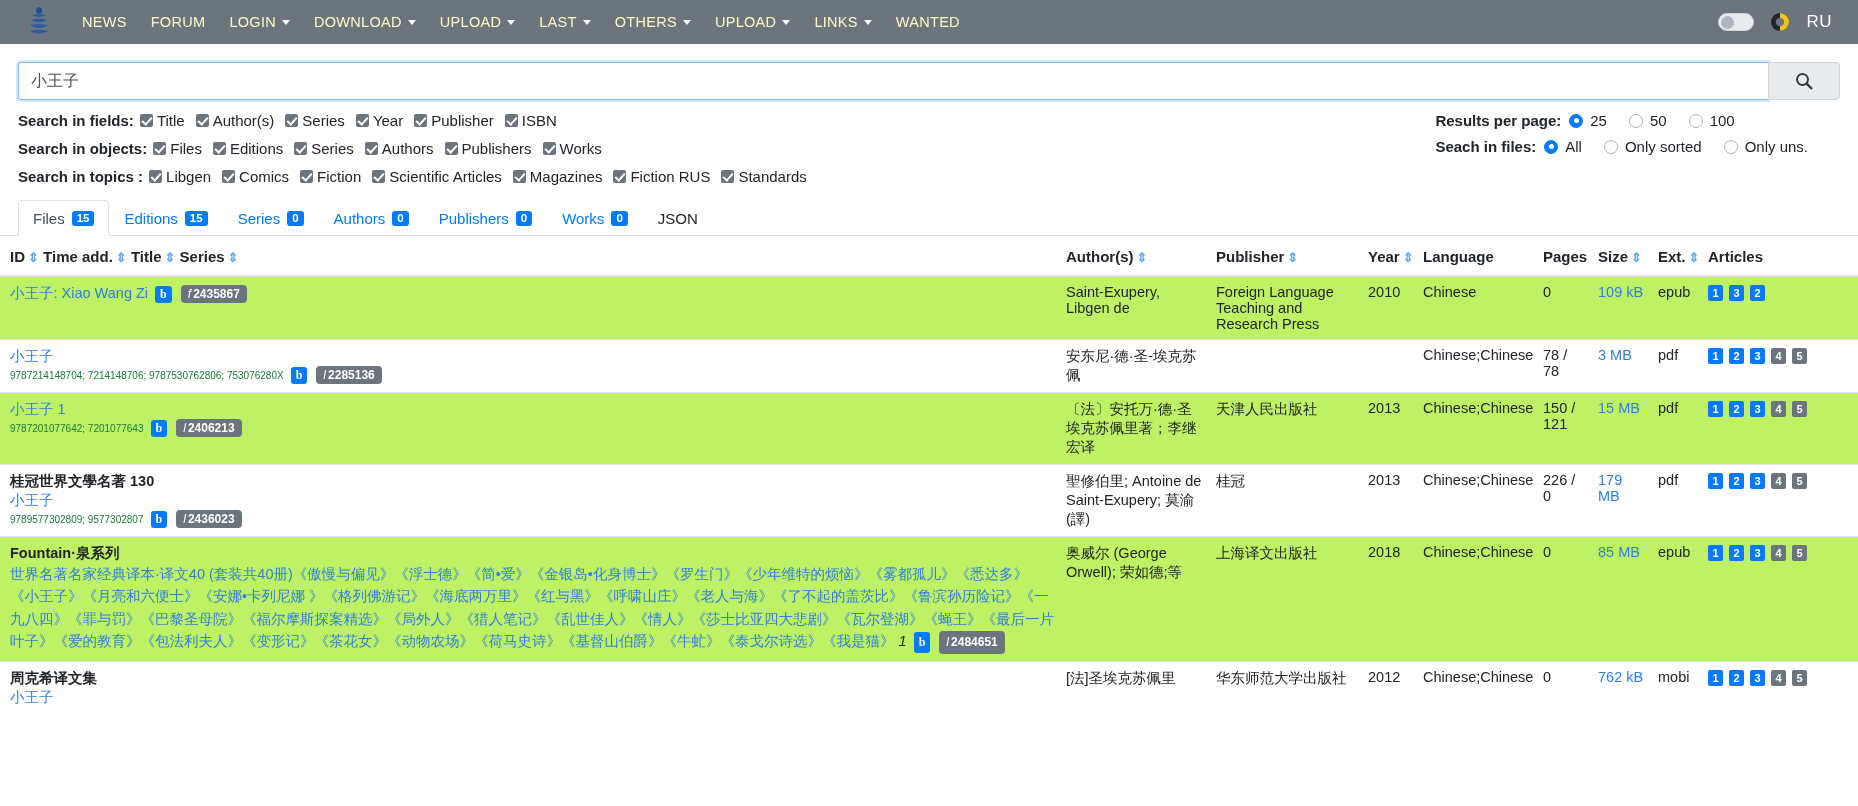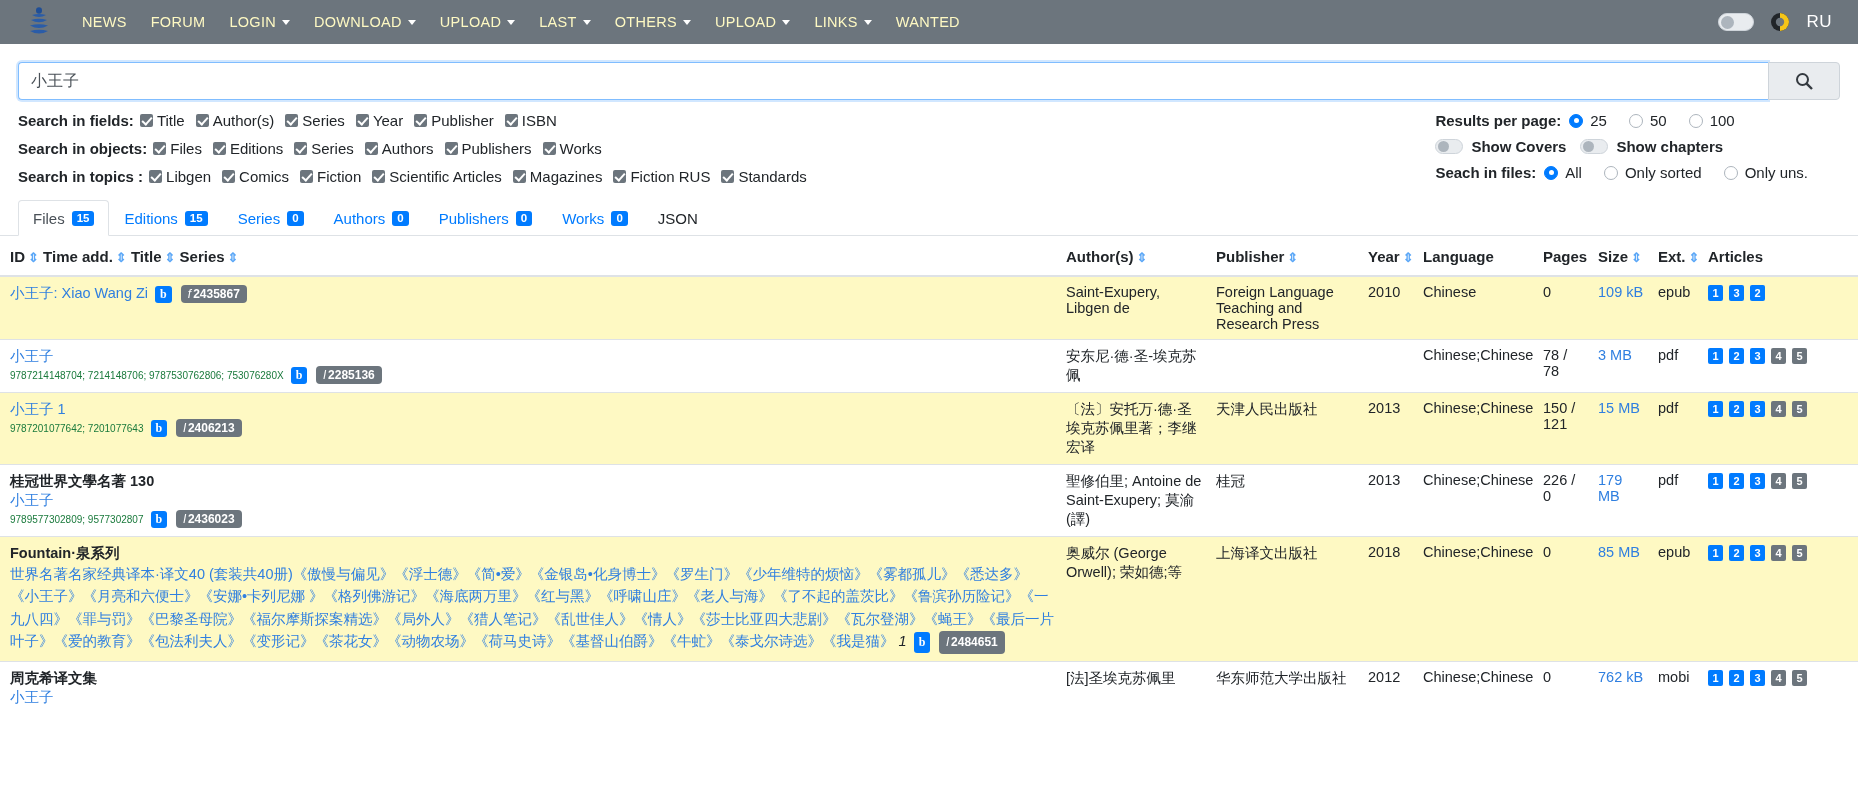--- a/index.html
+++ b/index.html
@@ -112,21 +112,21 @@
   .tab.plain { color:#212529; }
 
   
   .tablewrap { overflow:hidden; }
   table.results { width:100%; border-collapse:collapse; font-size:14.5px; table-layout:fixed; }
   table.results th {
     text-align:left; font-weight:bold; padding:12px 6px 10px 6px;
     border-bottom:2px solid #dee2e6; white-space:nowrap; font-size:15px;
   }
   table.results td { padding:7px 6px; vertical-align:top; border-top:1px solid #dee2e6; }
-  tr.alt td { background:#fef9c3; }
+  tr.alt td { background:#bef264; }
   .sortarrow { color:#5ba7f7; font-size:13px; margin-left:3px; cursor:pointer; }
   .titlelink { color:#2f7fe0; cursor:pointer; }
   .isbn { color:#1a7a3c; font-size:10px; }
   .series-head { font-weight:bold; color:#212529; }
   .bbadge {
     display:inline-block;background:#007bff;color:#fff;font-weight:bold;
     font-size:12px;border-radius:3px;padding:1px 5px;margin:0 3px; cursor:pointer;
     font-family:"Liberation Serif", serif;
   }
   .gbadge {
@@ -320,26 +320,20 @@
           <span>25</span>
         </label>
       <label class="radio">
           <i class="dot"></i>
           <span>50</span>
         </label>
       <label class="radio">
           <i class="dot"></i>
           <span>100</span>
         </label>
-    </div>
-    <div class="rrow">
-      <i class="toggle"></i>
-      <span class="tog-label">Show Covers</span>
-      <i class="toggle"></i>
-      <span class="tog-label">Show chapters</span>
     </div>
     <div class="rrow">
       <span class="rlabel">Seach in files:</span>
       <label class="radio on">
           <i class="dot"></i>
           <span>All</span>
         </label>
       <label class="radio">
           <i class="dot"></i>
           <span>Only sorted</span>

